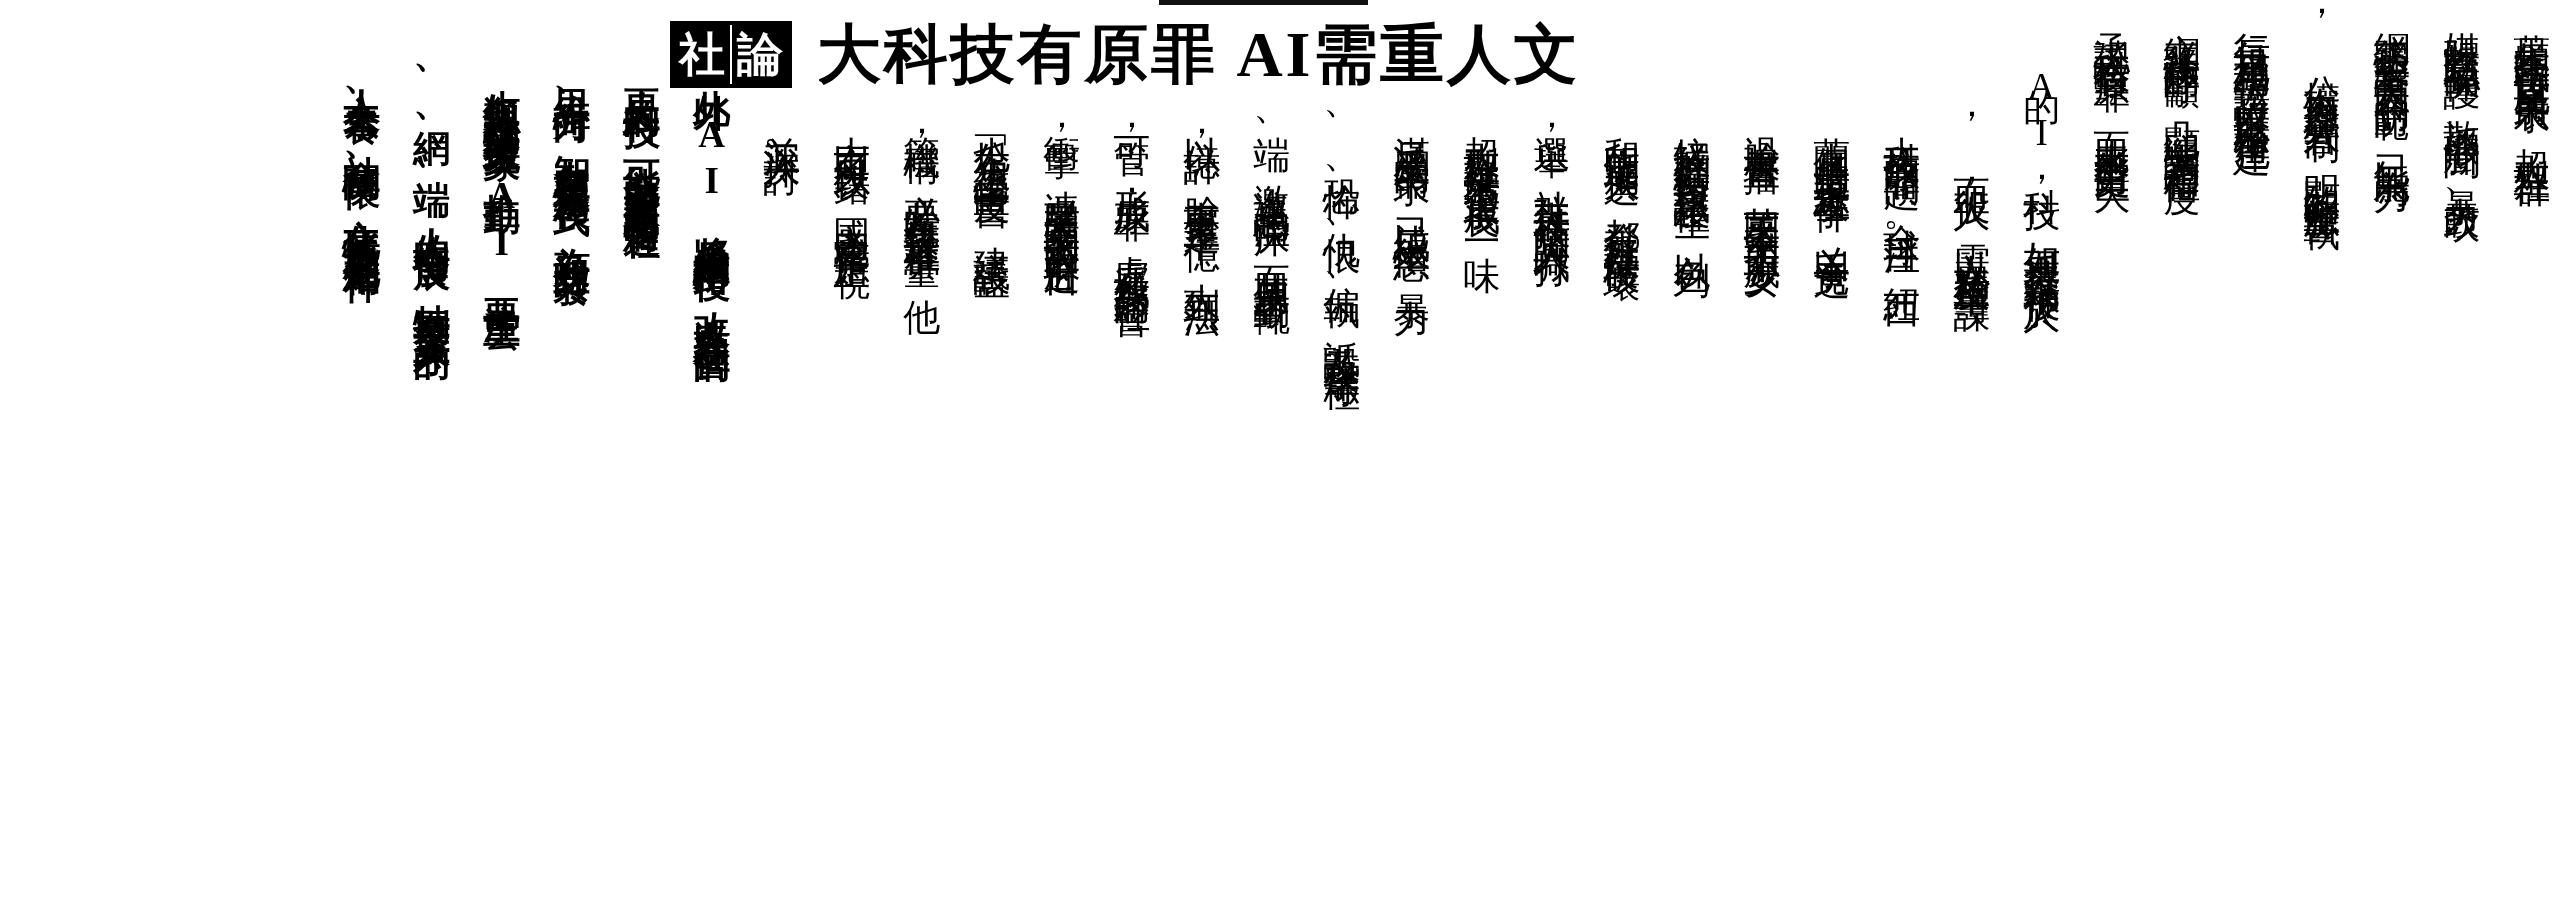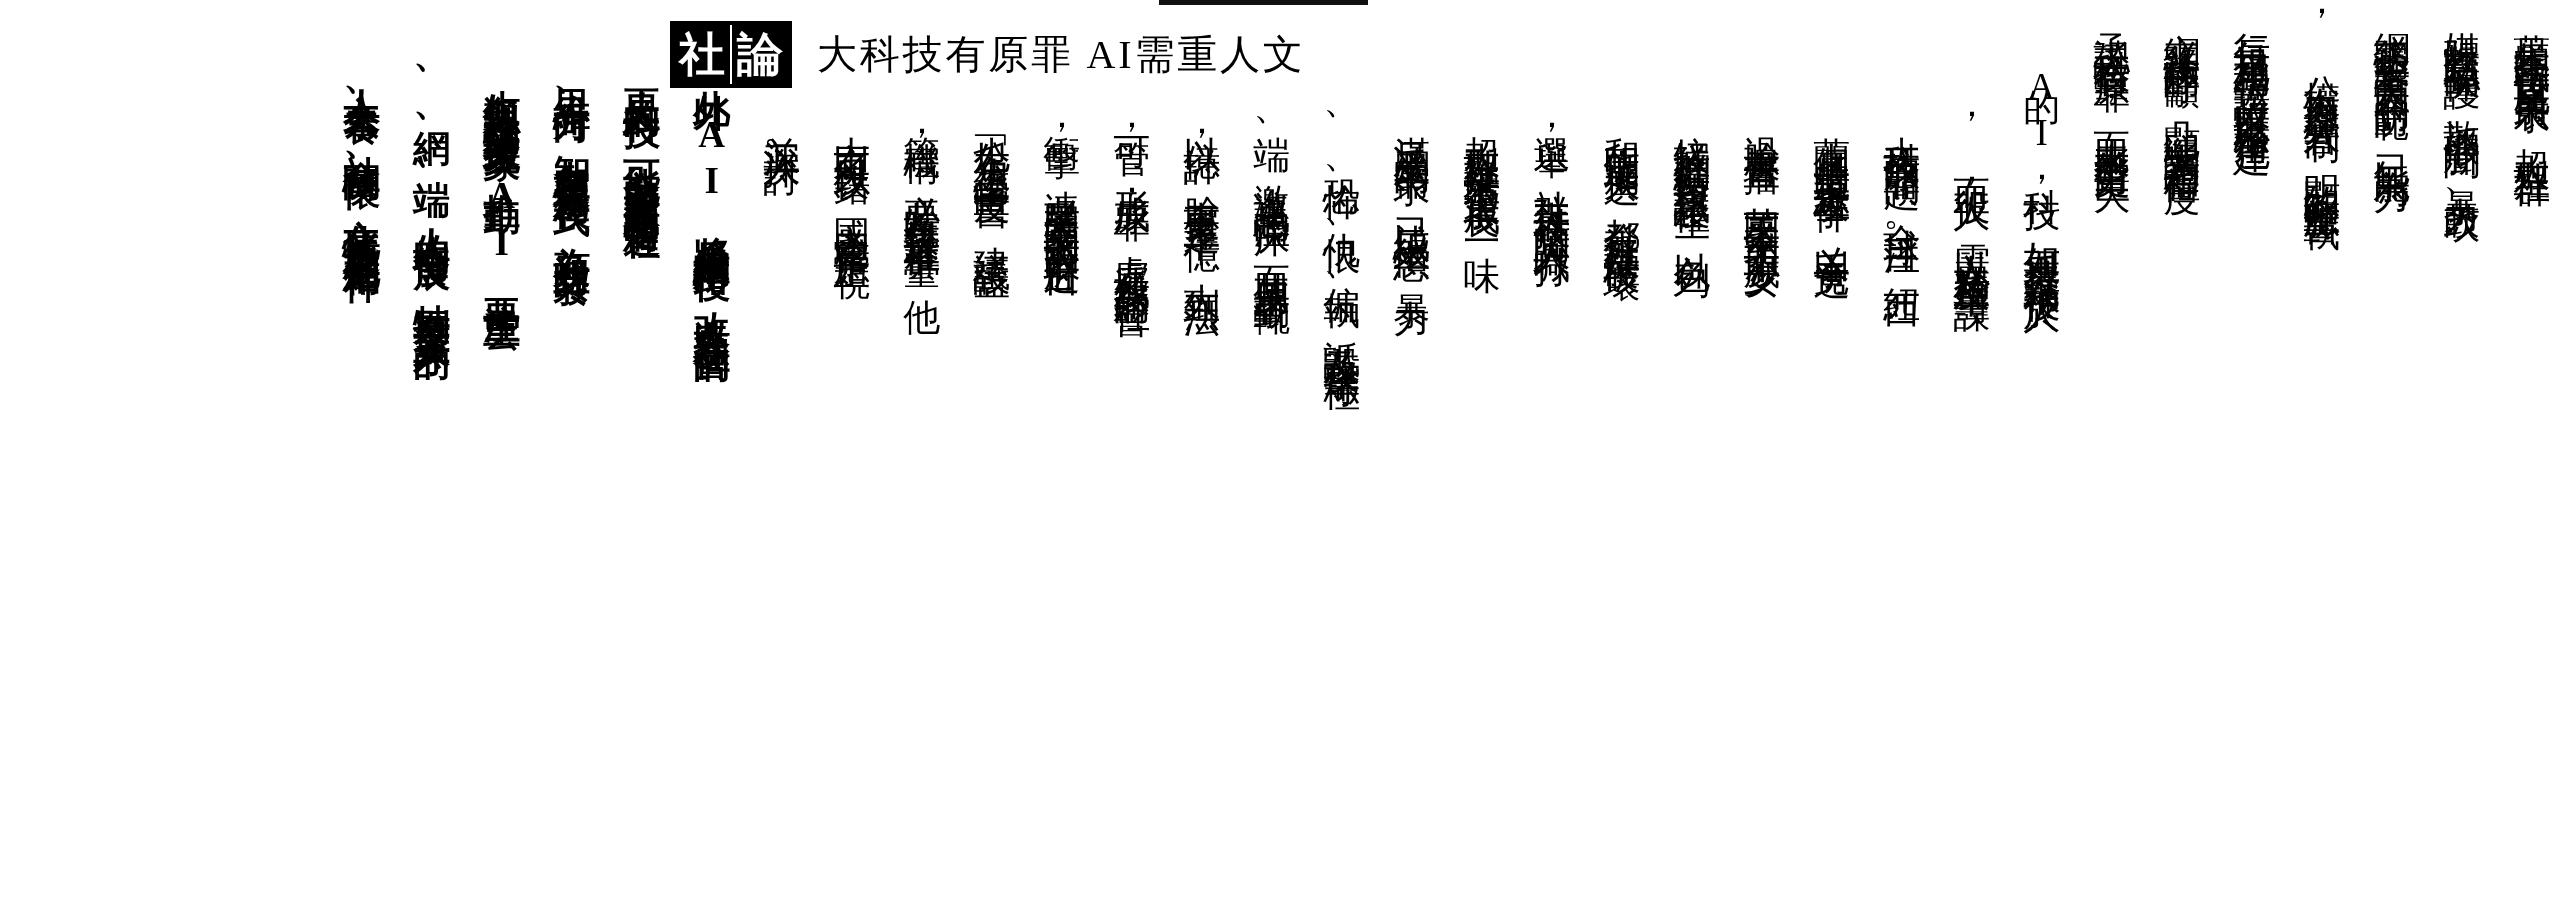--- a/index.html
+++ b/index.html
@@ -58,22 +58,22 @@
     line-height: 59px;
     width: 56px;
     text-align: center;
     letter-spacing: 0;
   }
   .badge span + span {
     border-left: 2.8px solid #ffffff;
   }
   .headline-text {
     font-family: "Liberation Serif", "DejaVu Serif", serif;
-    font-weight: 400;
-    font-size: 40px;
+    font-weight: 700;
+    font-size: 64px;
     line-height: 67px;
     letter-spacing: 2.8px;
     white-space: nowrap;
   }
 
   
   .columns {
     position: absolute;
     top: 0;
     left: 0;

